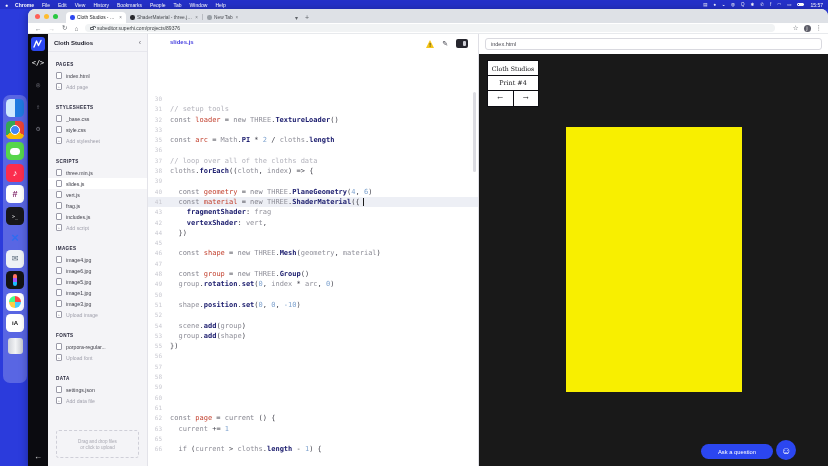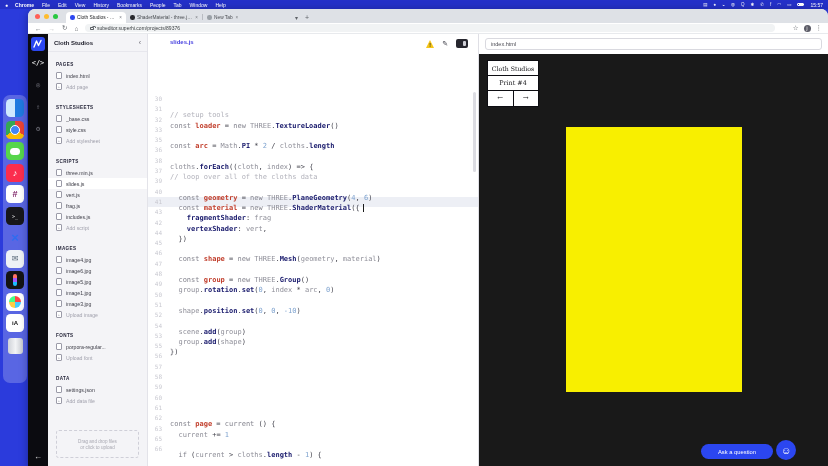--- a/index.html
+++ b/index.html
@@ -108,22 +108,22 @@
   .warn-tri { width:0; height:0; border-left:4.5px solid transparent; border-right:4.5px solid transparent;
     border-bottom:8px solid #f5c518; position:relative; }
   .warn-tri span { position:absolute; left:-1px; top:2px; font-size:5px; color:#222; font-weight:bold; }
   .wand { font-size:7px; color:#3a3a44; }
   .layout-ic { width:12px; height:9px; background:#26262e; border-radius:2px; position:relative; }
   .layout-ic:after { content:""; position:absolute; right:2px; top:2px; bottom:2px; width:3px; background:#cfcfd6; border-radius:1px; }
   #code-rows { position:absolute; left:0; top:60px; right:0; font-family:"DejaVu Sans Mono",monospace; font-size:7px; }
   .code-row { height:10.3px; line-height:10.3px; display:flex; white-space:pre; }
   .code-row.active { background:#edeff5; }
   .ln { width:20px; text-align:right; padding-right:6px; color:#c8c8d0; font-size:6px; flex:none; }
-  .cl { padding-left:2px;margin-top:6px; }
-  .tk-cm{color:#b2b2bb} .tk-kw{color:#84848e} .tk-vr{color:#c2402e;font-weight:bold}
+  .cl { padding-left:2px; }
+  .tk-cm{color:#b2b2bb} .tk-kw{color:#84848e} .tk-vr{color:#c2402e;font-weight:normal}
   .tk-pr{color:#1f2070;font-weight:bold} .tk-id{color:#8f8f99} .tk-nm{color:#7fa3cf}
   .tk-pn{color:#44444e} .tk-op{color:#44444e}
   .caret { display:inline-block; width:1px; height:8px; background:#1b1b1b; vertical-align:middle; margin-left:3px; }
   .ed-scroll { position:absolute; right:2px; top:58px; width:3px; height:80px; background:#dcdce2; border-radius:2px; }
 
   
   .preview { flex:1; position:relative; border-left:1px solid #dfdfe5; background:#191919; overflow:hidden; }
   .pv-top { position:absolute; left:0; top:0; right:0; height:20px; background:#fff; }
   .pv-addr { position:absolute; left:6px; right:6px; top:4px; height:12px; border:1px solid #d9d9df; border-radius:3px;
     background:#fff; font-size:5.5px; color:#4a4a52; line-height:10px; padding-left:5px; }
@@ -391,22 +391,22 @@
           <span class="wand">✎</span>
           <span class="layout-ic"></span>
         </span>
         <div id="code-rows">
             <div class="code-row"><span class="ln">30</span><span class="cl"></span></div>
             <div class="code-row"><span class="ln">31</span><span class="cl"><span class="tk-cm">// setup tools</span></span></div>
             <div class="code-row"><span class="ln">32</span><span class="cl"><span class="tk-kw">const </span><span class="tk-vr">loader</span><span class="tk-op"> = </span><span class="tk-kw">new </span><span class="tk-id">THREE</span><span class="tk-pn">.</span><span class="tk-pr">TextureLoader</span><span class="tk-pn">()</span></span></div>
             <div class="code-row"><span class="ln">33</span><span class="cl"></span></div>
             <div class="code-row"><span class="ln">35</span><span class="cl"><span class="tk-kw">const </span><span class="tk-vr">arc</span><span class="tk-op"> = </span><span class="tk-id">Math</span><span class="tk-pn">.</span><span class="tk-pr">PI</span><span class="tk-op"> * </span><span class="tk-nm">2</span><span class="tk-op"> / </span><span class="tk-id">cloths</span><span class="tk-pn">.</span><span class="tk-pr">length</span></span></div>
             <div class="code-row"><span class="ln">36</span><span class="cl"></span></div>
+            <div class="code-row"><span class="ln">37</span><span class="cl"><span class="tk-cm">// loop over all of the cloths data</span></span></div>
             <div class="code-row"><span class="ln">38</span><span class="cl"><span class="tk-id">cloths</span><span class="tk-pn">.</span><span class="tk-pr">forEach</span><span class="tk-pn">((</span><span class="tk-id">cloth</span><span class="tk-pn">, </span><span class="tk-id">index</span><span class="tk-pn">) </span><span class="tk-op">=&gt; </span><span class="tk-pn">{</span></span></div>
-            <div class="code-row"><span class="ln">37</span><span class="cl"><span class="tk-cm">// loop over all of the cloths data</span></span></div>
             <div class="code-row"><span class="ln">39</span><span class="cl"></span></div>
             <div class="code-row"><span class="ln">40</span><span class="cl"><span class="tk-pn">  </span><span class="tk-kw">const </span><span class="tk-vr">geometry</span><span class="tk-op"> = </span><span class="tk-kw">new </span><span class="tk-id">THREE</span><span class="tk-pn">.</span><span class="tk-pr">PlaneGeometry</span><span class="tk-pn">(</span><span class="tk-nm">4</span><span class="tk-pn">, </span><span class="tk-nm">6</span><span class="tk-pn">)</span></span></div>
             <div class="code-row active"><span class="ln">41</span><span class="cl"><span class="tk-pn">  </span><span class="tk-kw">const </span><span class="tk-vr">material</span><span class="tk-op"> = </span><span class="tk-kw">new </span><span class="tk-id">THREE</span><span class="tk-pn">.</span><span class="tk-pr">ShaderMaterial</span><span class="tk-pn">({</span><span class="caret"></span></span></div>
             <div class="code-row"><span class="ln">43</span><span class="cl"><span class="tk-pn">    </span><span class="tk-pr">fragmentShader</span><span class="tk-pn">: </span><span class="tk-id">frag</span></span></div>
             <div class="code-row"><span class="ln">42</span><span class="cl"><span class="tk-pn">    </span><span class="tk-pr">vertexShader</span><span class="tk-pn">: </span><span class="tk-id">vert</span><span class="tk-pn">,</span></span></div>
             <div class="code-row"><span class="ln">44</span><span class="cl"><span class="tk-pn">  })</span></span></div>
             <div class="code-row"><span class="ln">45</span><span class="cl"></span></div>
             <div class="code-row"><span class="ln">46</span><span class="cl"><span class="tk-pn">  </span><span class="tk-kw">const </span><span class="tk-vr">shape</span><span class="tk-op"> = </span><span class="tk-kw">new </span><span class="tk-id">THREE</span><span class="tk-pn">.</span><span class="tk-pr">Mesh</span><span class="tk-pn">(</span><span class="tk-id">geometry</span><span class="tk-pn">, </span><span class="tk-id">material</span><span class="tk-pn">)</span></span></div>
             <div class="code-row"><span class="ln">47</span><span class="cl"></span></div>
             <div class="code-row"><span class="ln">48</span><span class="cl"><span class="tk-pn">  </span><span class="tk-kw">const </span><span class="tk-vr">group</span><span class="tk-op"> = </span><span class="tk-kw">new </span><span class="tk-id">THREE</span><span class="tk-pn">.</span><span class="tk-pr">Group</span><span class="tk-pn">()</span></span></div>

